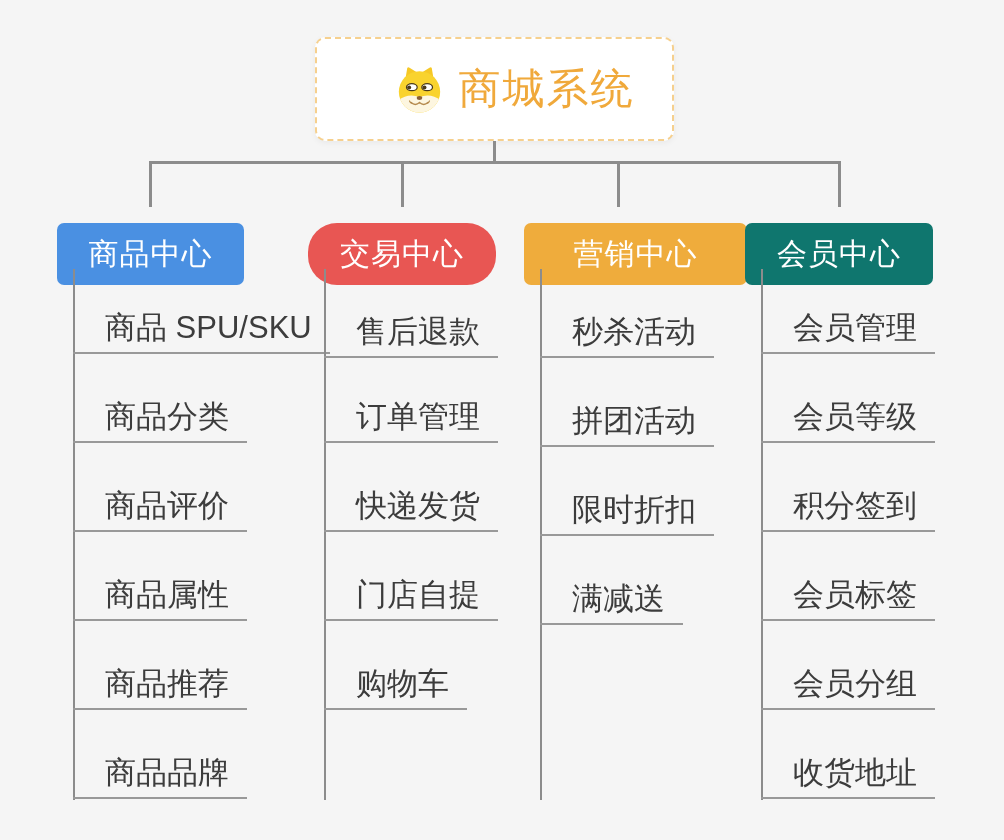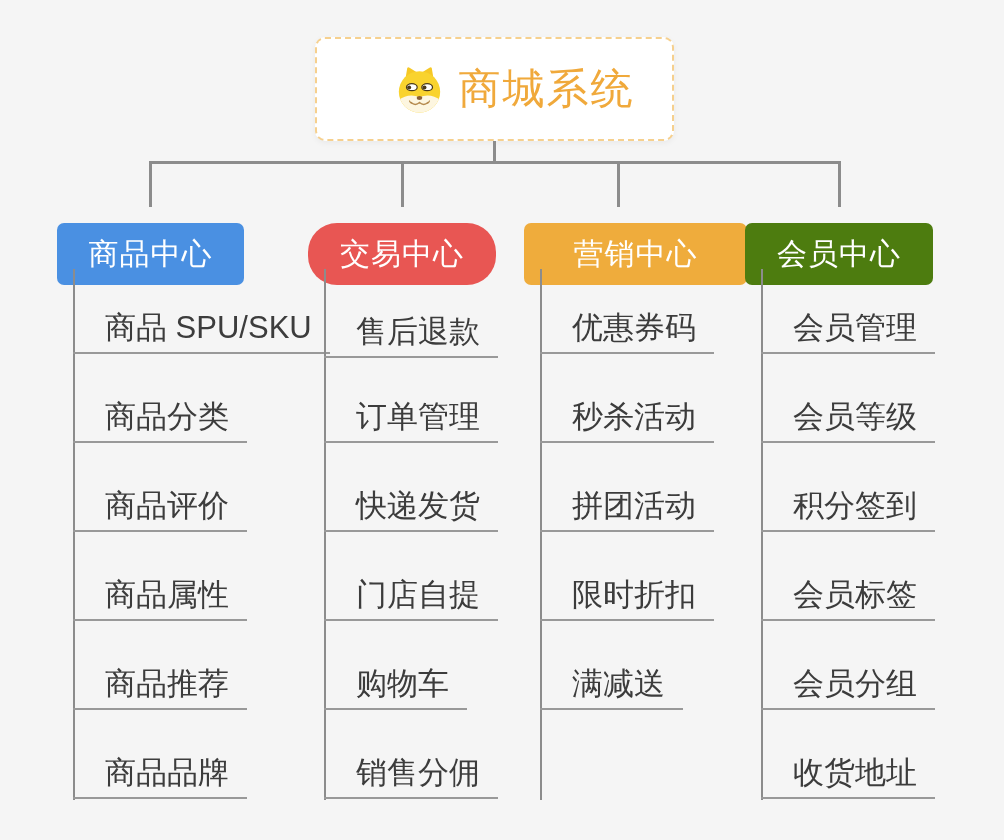--- a/index.html
+++ b/index.html
@@ -161,52 +161,46 @@
           </div>
           <div class="item-row">
             <span class="item-label">快递发货</span>
           </div>
           <div class="item-row">
             <span class="item-label">门店自提</span>
           </div>
           <div class="item-row">
             <span class="item-label">购物车</span>
           </div>
-          <div class="item-row">
-            <span class="item-label">销售分佣</span>
-          </div>
         </div>
   </div>
 
   <div class="branch" style="left: 524px;">
     <div class="branch-header" style="width: 223px; background: rgb(239, 172, 60);">
       <span class="branch-label">营销中心</span>
     </div>
     <div class="branch-line"></div>
     <div class="branch-items">
-          <div class="item-row first">
-            <span class="item-label">优惠券码</span>
-          </div>
           <div class="item-row">
             <span class="item-label">秒杀活动</span>
           </div>
           <div class="item-row">
             <span class="item-label">拼团活动</span>
           </div>
           <div class="item-row">
             <span class="item-label">限时折扣</span>
           </div>
           <div class="item-row">
             <span class="item-label">满减送</span>
           </div>
         </div>
   </div>
 
   <div class="branch" style="left: 745px;">
-    <div class="branch-header" style="width: 188px; background: #4d7c0f;">
+    <div class="branch-header" style="width: 188px; background: #0f766e;">
       <span class="branch-label">会员中心</span>
     </div>
     <div class="branch-line"></div>
     <div class="branch-items">
           <div class="item-row first">
             <span class="item-label">会员管理</span>
           </div>
           <div class="item-row">
             <span class="item-label">会员等级</span>
           </div>

